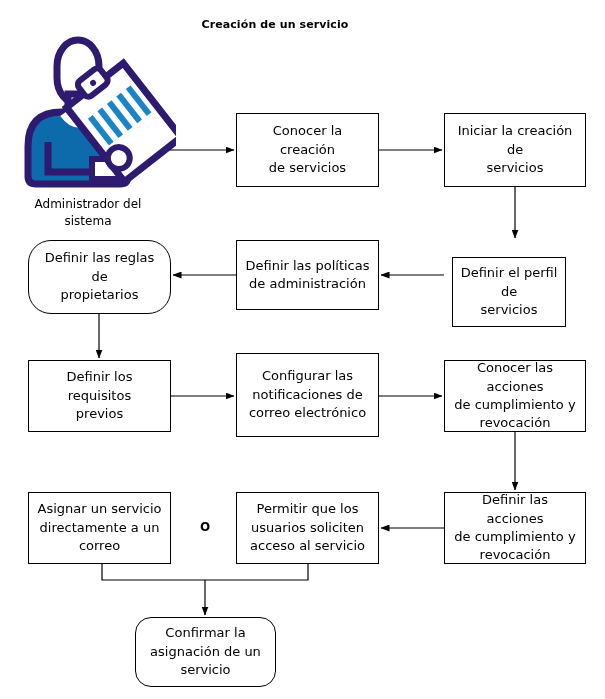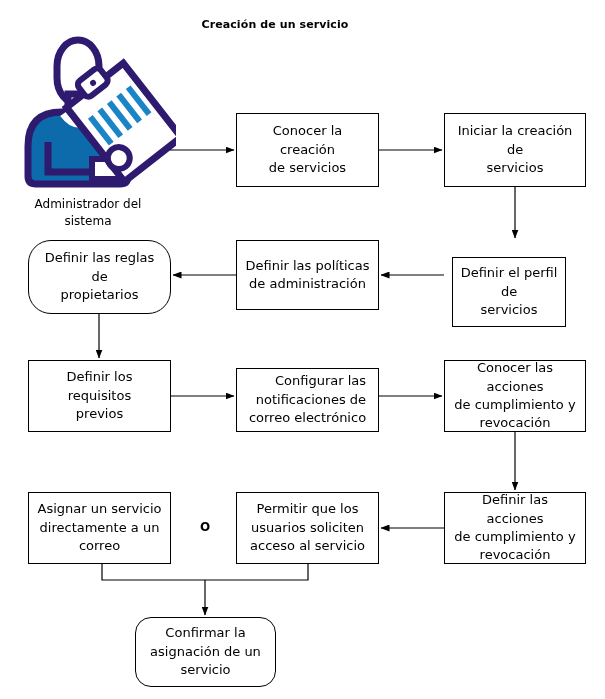--- a/index.html
+++ b/index.html
@@ -186,21 +186,21 @@
   <div class="node" style="left:28px; top:240px; width:143px; height:74px;border-radius:23px;">
     <span class="node-label">Definir las reglas de
 propietarios</span>
   </div>
 
   <div class="node" style="left:28px; top:360px; width:143px; height:72px;">
     <span class="node-label">Definir los requisitos
 previos</span>
   </div>
 
-  <div class="node" style="left:236px; top:368px; width:143px; height:64px;text-align:right;">
+  <div class="node" style="left:236px; top:353px; width:143px; height:84px;">
     <span class="node-label">Configurar las
 notificaciones de
 correo electrónico</span>
   </div>
 
   <div class="node" style="left:444px; top:360px; width:142px; height:72px;">
     <span class="node-label">Conocer las acciones
 de cumplimiento y
 revocación</span>
   </div>

